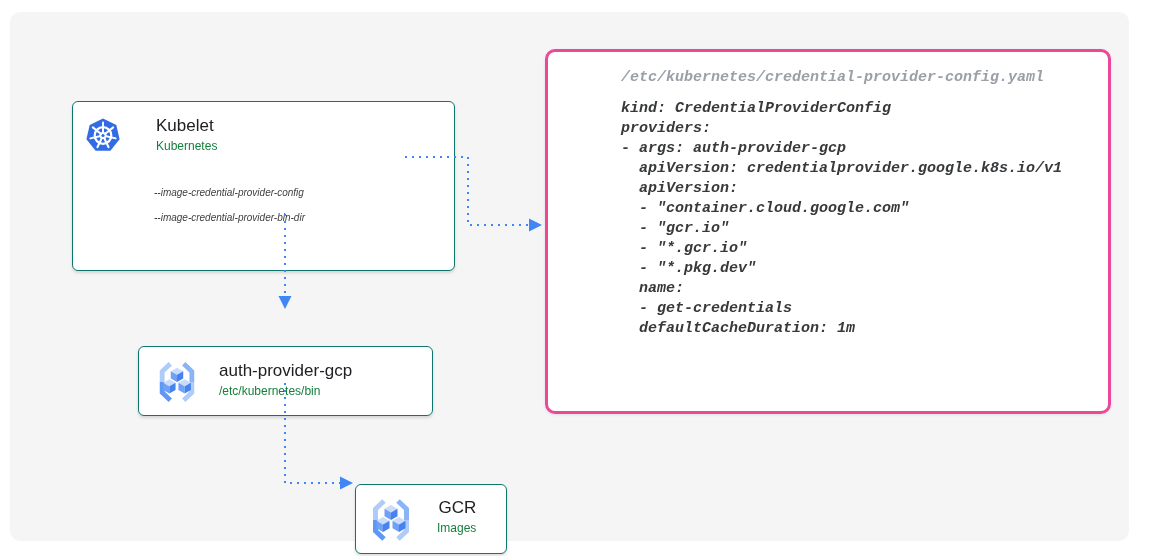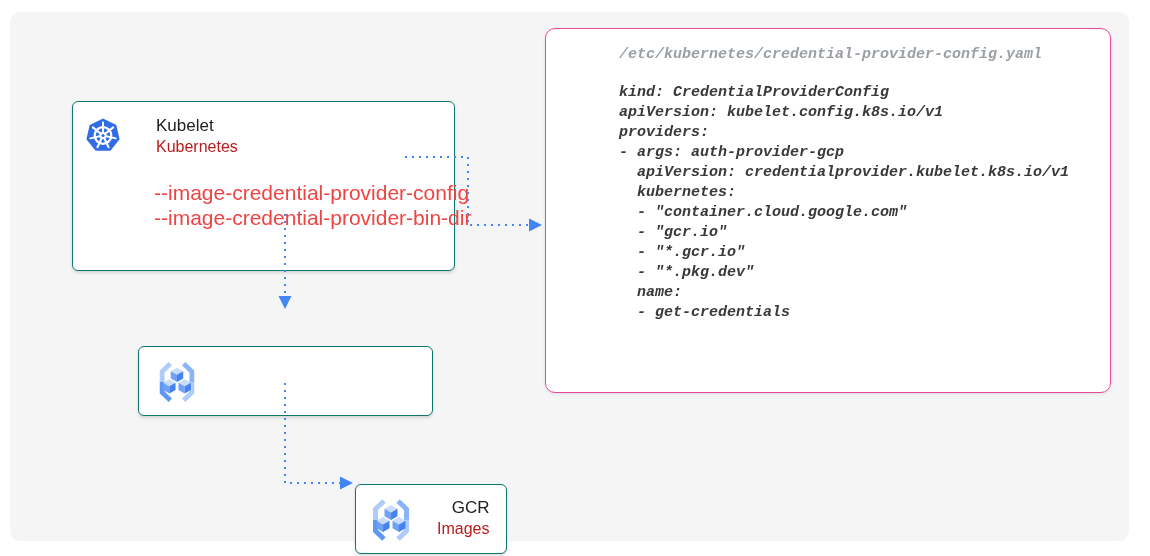--- a/index.html
+++ b/index.html
@@ -10,31 +10,31 @@
   .card{position:absolute;background:#ffffff;border:1px solid #0f766e;border-radius:6px;
     box-shadow:0 2px 3px rgba(60,64,67,.18);box-sizing:border-box;margin-top:36px;}
   .kubelet-card{left:72px;top:65px;width:383px;height:170px;}
   .auth-card{left:138px;top:310px;width:295px;height:70px;}
   .gcr-card{left:355px;top:448px;width:152px;height:70px;}
   .card .icon{position:absolute;display:block;}
   .k8s-icon{left:12px;top:15px;width:36px;height:36px;}
   .gcr-icon-a{left:15px;top:12px;width:46px;height:46px;}
   .gcr-icon-b{left:11px;top:11px;width:48px;height:48px;}
   .card-title{font-size:17px;color:#202124;line-height:21px;}
-  .card-sub{font-size:16px;color:#b91c1c;line-height:21px;}
+  .card-sub{font-size:12px;color:#15803d;line-height:21px;}
   .kubelet-card .txt{position:absolute;left:83px;top:13px;}
   .auth-card .txt{position:absolute;left:80px;top:13px;}
   .gcr-card .txt{position:absolute;left:81px;top:12px;text-align:right;}
-  .flags{position:absolute;left:81px;top:78px;font-size:21px;color:#ef4444;line-height:25px;white-space:nowrap;}
-  .code-panel{position:absolute;left:545px;top:28px;width:566px;height:365px;
-    background:#ffffff;border:1px solid #ec4899;border-radius:10px;
+  .flags{position:absolute;left:81px;top:78px;font-size:10px;color:#404040;line-height:25px;white-space:nowrap;font-style:italic;}
+  .code-panel{position:absolute;left:545px;top:49px;width:566px;height:365px;
+    background:#ffffff;border:3px solid #ec4899;border-radius:10px;
     box-shadow:0 1px 3px rgba(60,64,67,.12);box-sizing:border-box;
     font-family:"Liberation Mono","DejaVu Sans Mono",monospace;font-style:italic;font-weight:bold;}
   .code-header{margin:16px 10px 0 73px;font-size:15px;line-height:20px;color:#9aa0a6;white-space:pre;}
-  .code-body{margin:18px 10px 0 73px;font-size:15px;line-height:20px;color:#37393b;}
+  .code-body{margin:11px 10px 0 73px;font-size:15px;line-height:20px;color:#37393b;}
   .code-line{white-space:pre;}
   .connectors{position:absolute;left:0;top:0;width:1150px;height:556px;pointer-events:none;}
   .dotline{fill:none;stroke:#4285f4;stroke-width:2;stroke-dasharray:2 5;}
   .arrowhead{fill:#4285f4;stroke:none;}
 </style>
 </head>
 <body>
 
 <div class="stage">
   <div class="canvas-bg"></div>
@@ -84,20 +84,24 @@
           <polygon points="-6.5,-3.75 0,0 0,7.5 -6.5,3.75" fill="#6fa1f7"></polygon>
           <polygon points="6.5,-3.75 0,0 0,7.5 6.5,3.75" fill="#4683ee"></polygon>
         </g>
         <g transform="translate(32,28.5)">
           <polygon points="0,-7.5 6.5,-3.75 0,0 -6.5,-3.75" fill="#c9dcfb"></polygon>
           <polygon points="-6.5,-3.75 0,0 0,7.5 -6.5,3.75" fill="#6fa1f7"></polygon>
           <polygon points="6.5,-3.75 0,0 0,7.5 6.5,3.75" fill="#4683ee"></polygon>
         </g>
       </g>
     </svg>
+    <div class="txt">
+      <div class="card-title">auth-provider-gcp</div>
+      <div class="card-sub">/etc/kubernetes/bin</div>
+    </div>
   </div>
 
   <div class="card gcr-card">
     <svg class="icon gcr-icon-b" viewBox="0 0 48 48">
       <g fill="none" stroke-width="5">
         <path d="M17,5 L8.5,13 L8.5,24" stroke="#aecbfa"></path>
         <path d="M8.5,24 L8.5,35 L17,43" stroke="#5e97f6"></path>
         <path d="M31,5 L39.5,13 L39.5,24" stroke="#8ab4f8"></path>
         <path d="M39.5,24 L39.5,35 L31,43" stroke="#aecbfa"></path>
       </g>
@@ -122,31 +126,31 @@
     <div class="txt">
       <div class="card-title">GCR</div>
       <div class="card-sub">Images</div>
     </div>
   </div>
 
   <div class="code-panel">
     <div class="code-header">/etc/kubernetes/credential-provider-config.yaml</div>
     <div class="code-body">
       <div class="code-line">kind: CredentialProviderConfig</div>
-      <div class="code-line">apiVersion: kubelet.config.k8s.io/v1</div>
       <div class="code-line">providers:</div>
       <div class="code-line">- args: auth-provider-gcp</div>
-      <div class="code-line">  apiVersion: credentialprovider.kubelet.k8s.io/v1</div>
-      <div class="code-line">  kubernetes:</div>
+      <div class="code-line">  apiVersion: credentialprovider.google.k8s.io/v1</div>
+      <div class="code-line">  apiVersion:</div>
       <div class="code-line">  - "container.cloud.google.com"</div>
       <div class="code-line">  - "gcr.io"</div>
       <div class="code-line">  - "*.gcr.io"</div>
       <div class="code-line">  - "*.pkg.dev"</div>
       <div class="code-line">  name:</div>
       <div class="code-line">  - get-credentials</div>
+      <div class="code-line">  defaultCacheDuration: 1m</div>
     </div>
   </div>
 
   <svg class="connectors" viewBox="0 0 1150 556">
     <g>
       <path class="dotline" d="M405,157 H468 V225 H529"></path>
       <polygon class="arrowhead" points="529,218.5 529,231.5 542,225"></polygon>
     </g>
     <g>
       <path class="dotline" d="M285,214 V295"></path>

